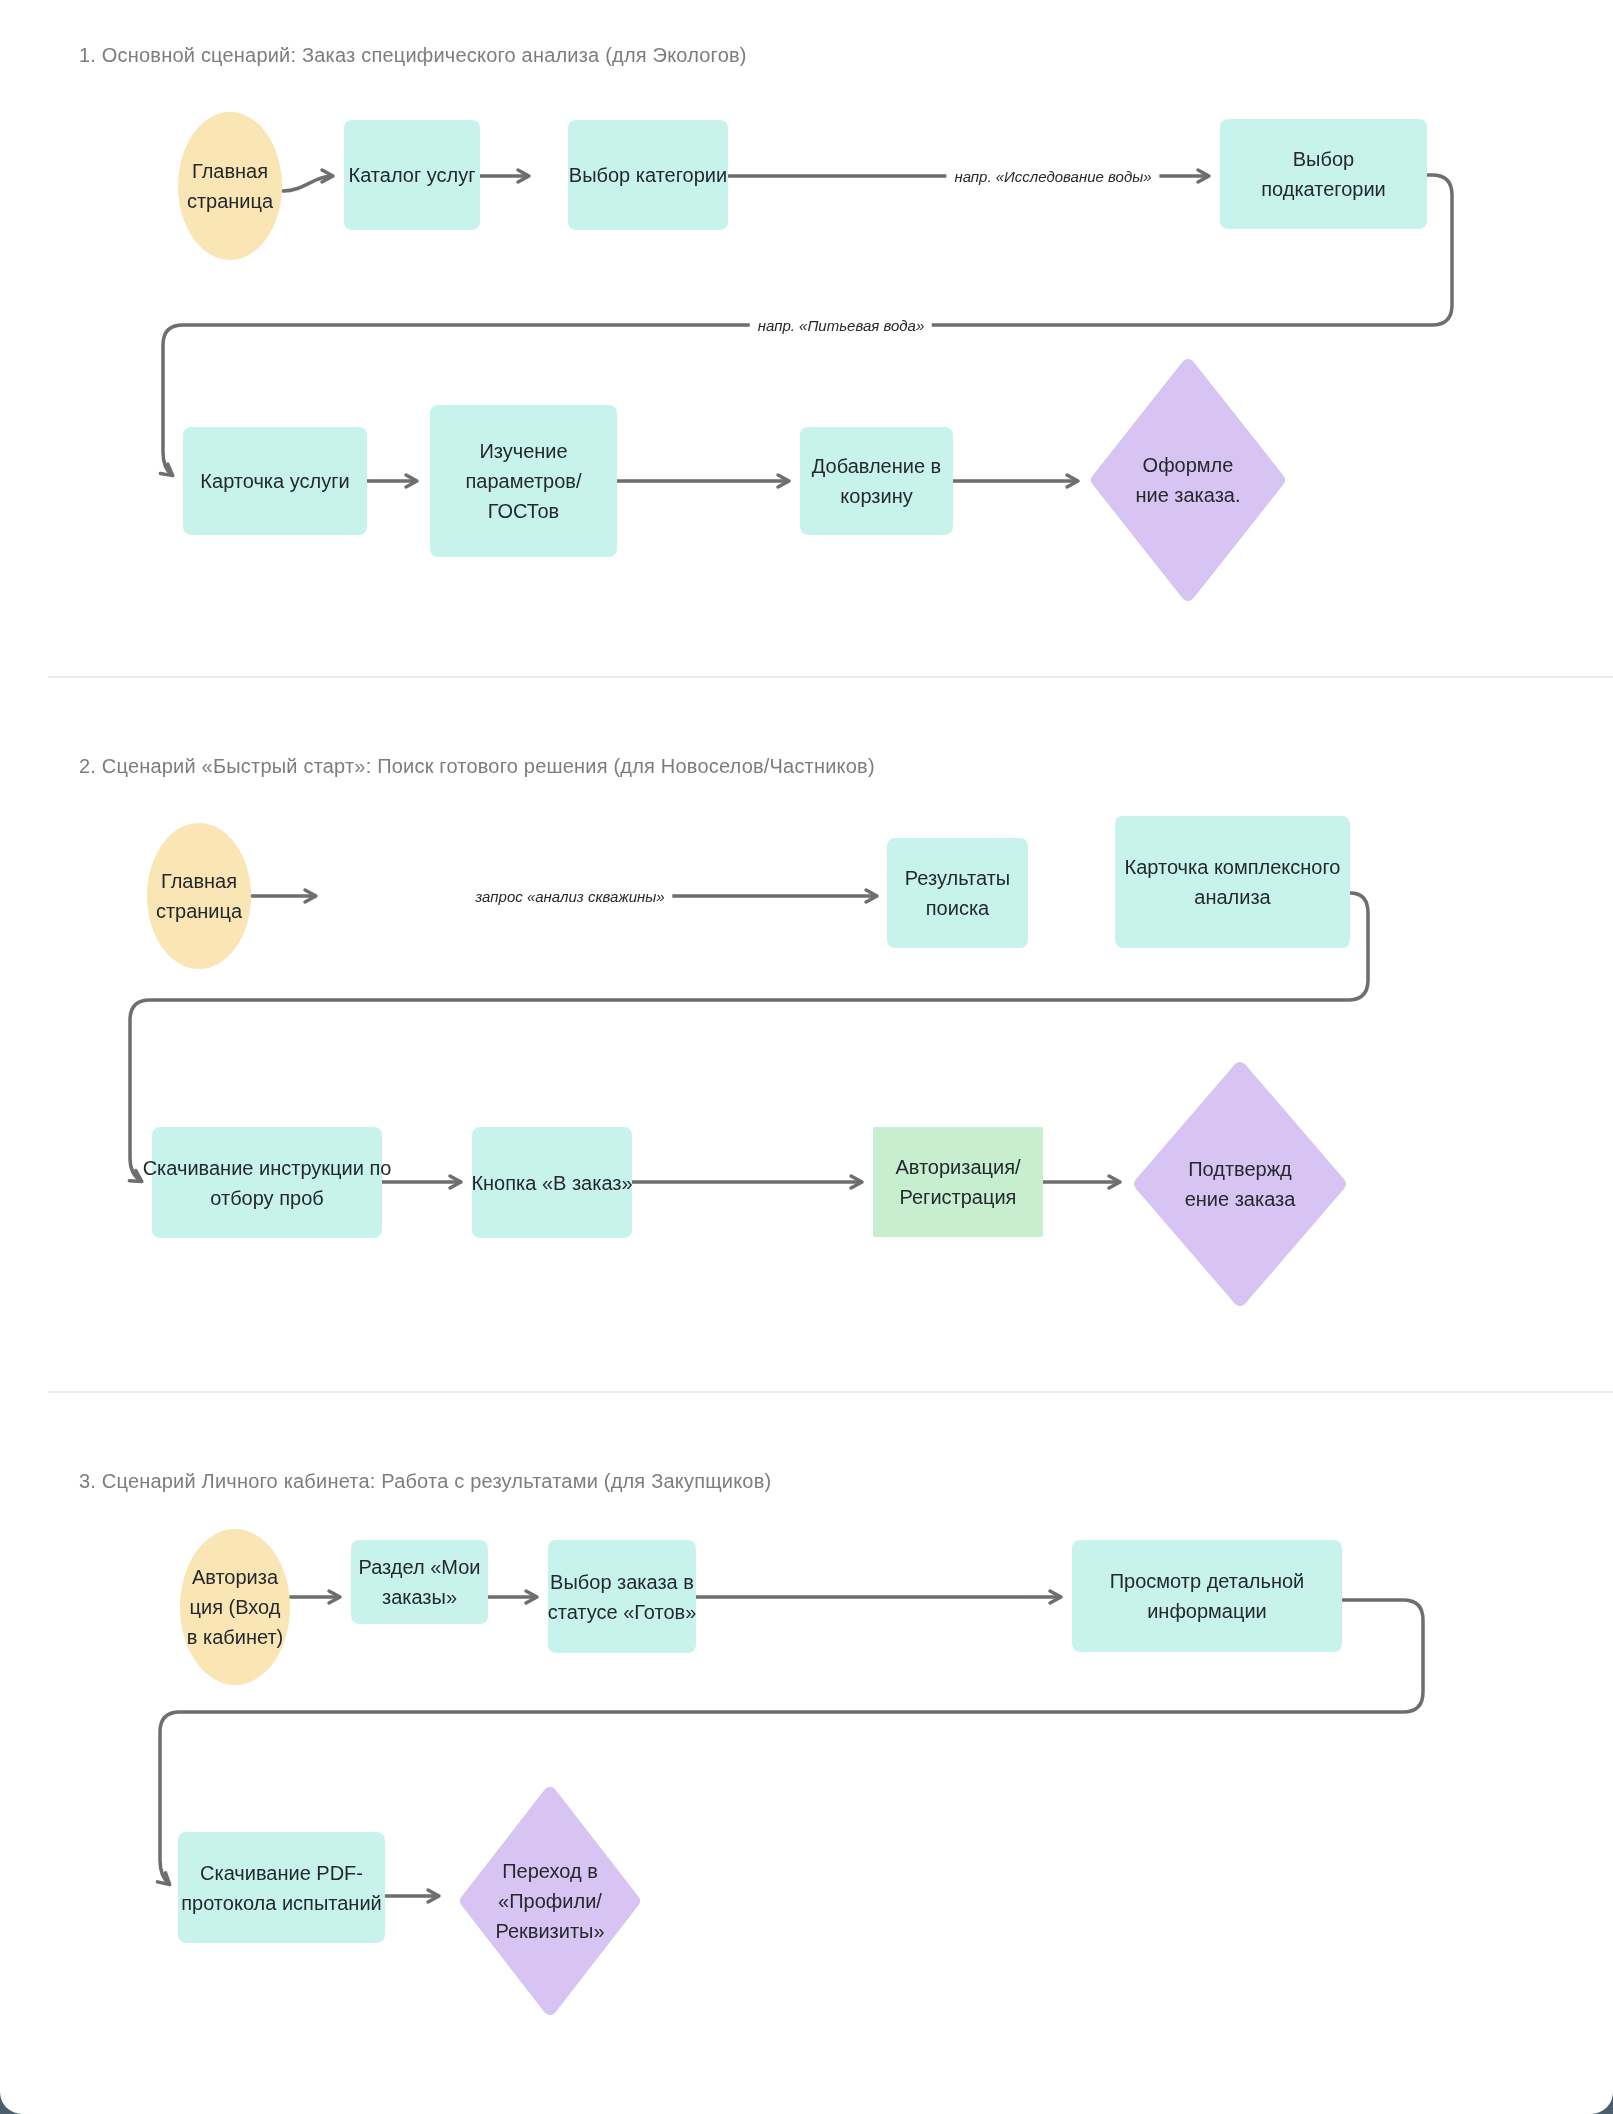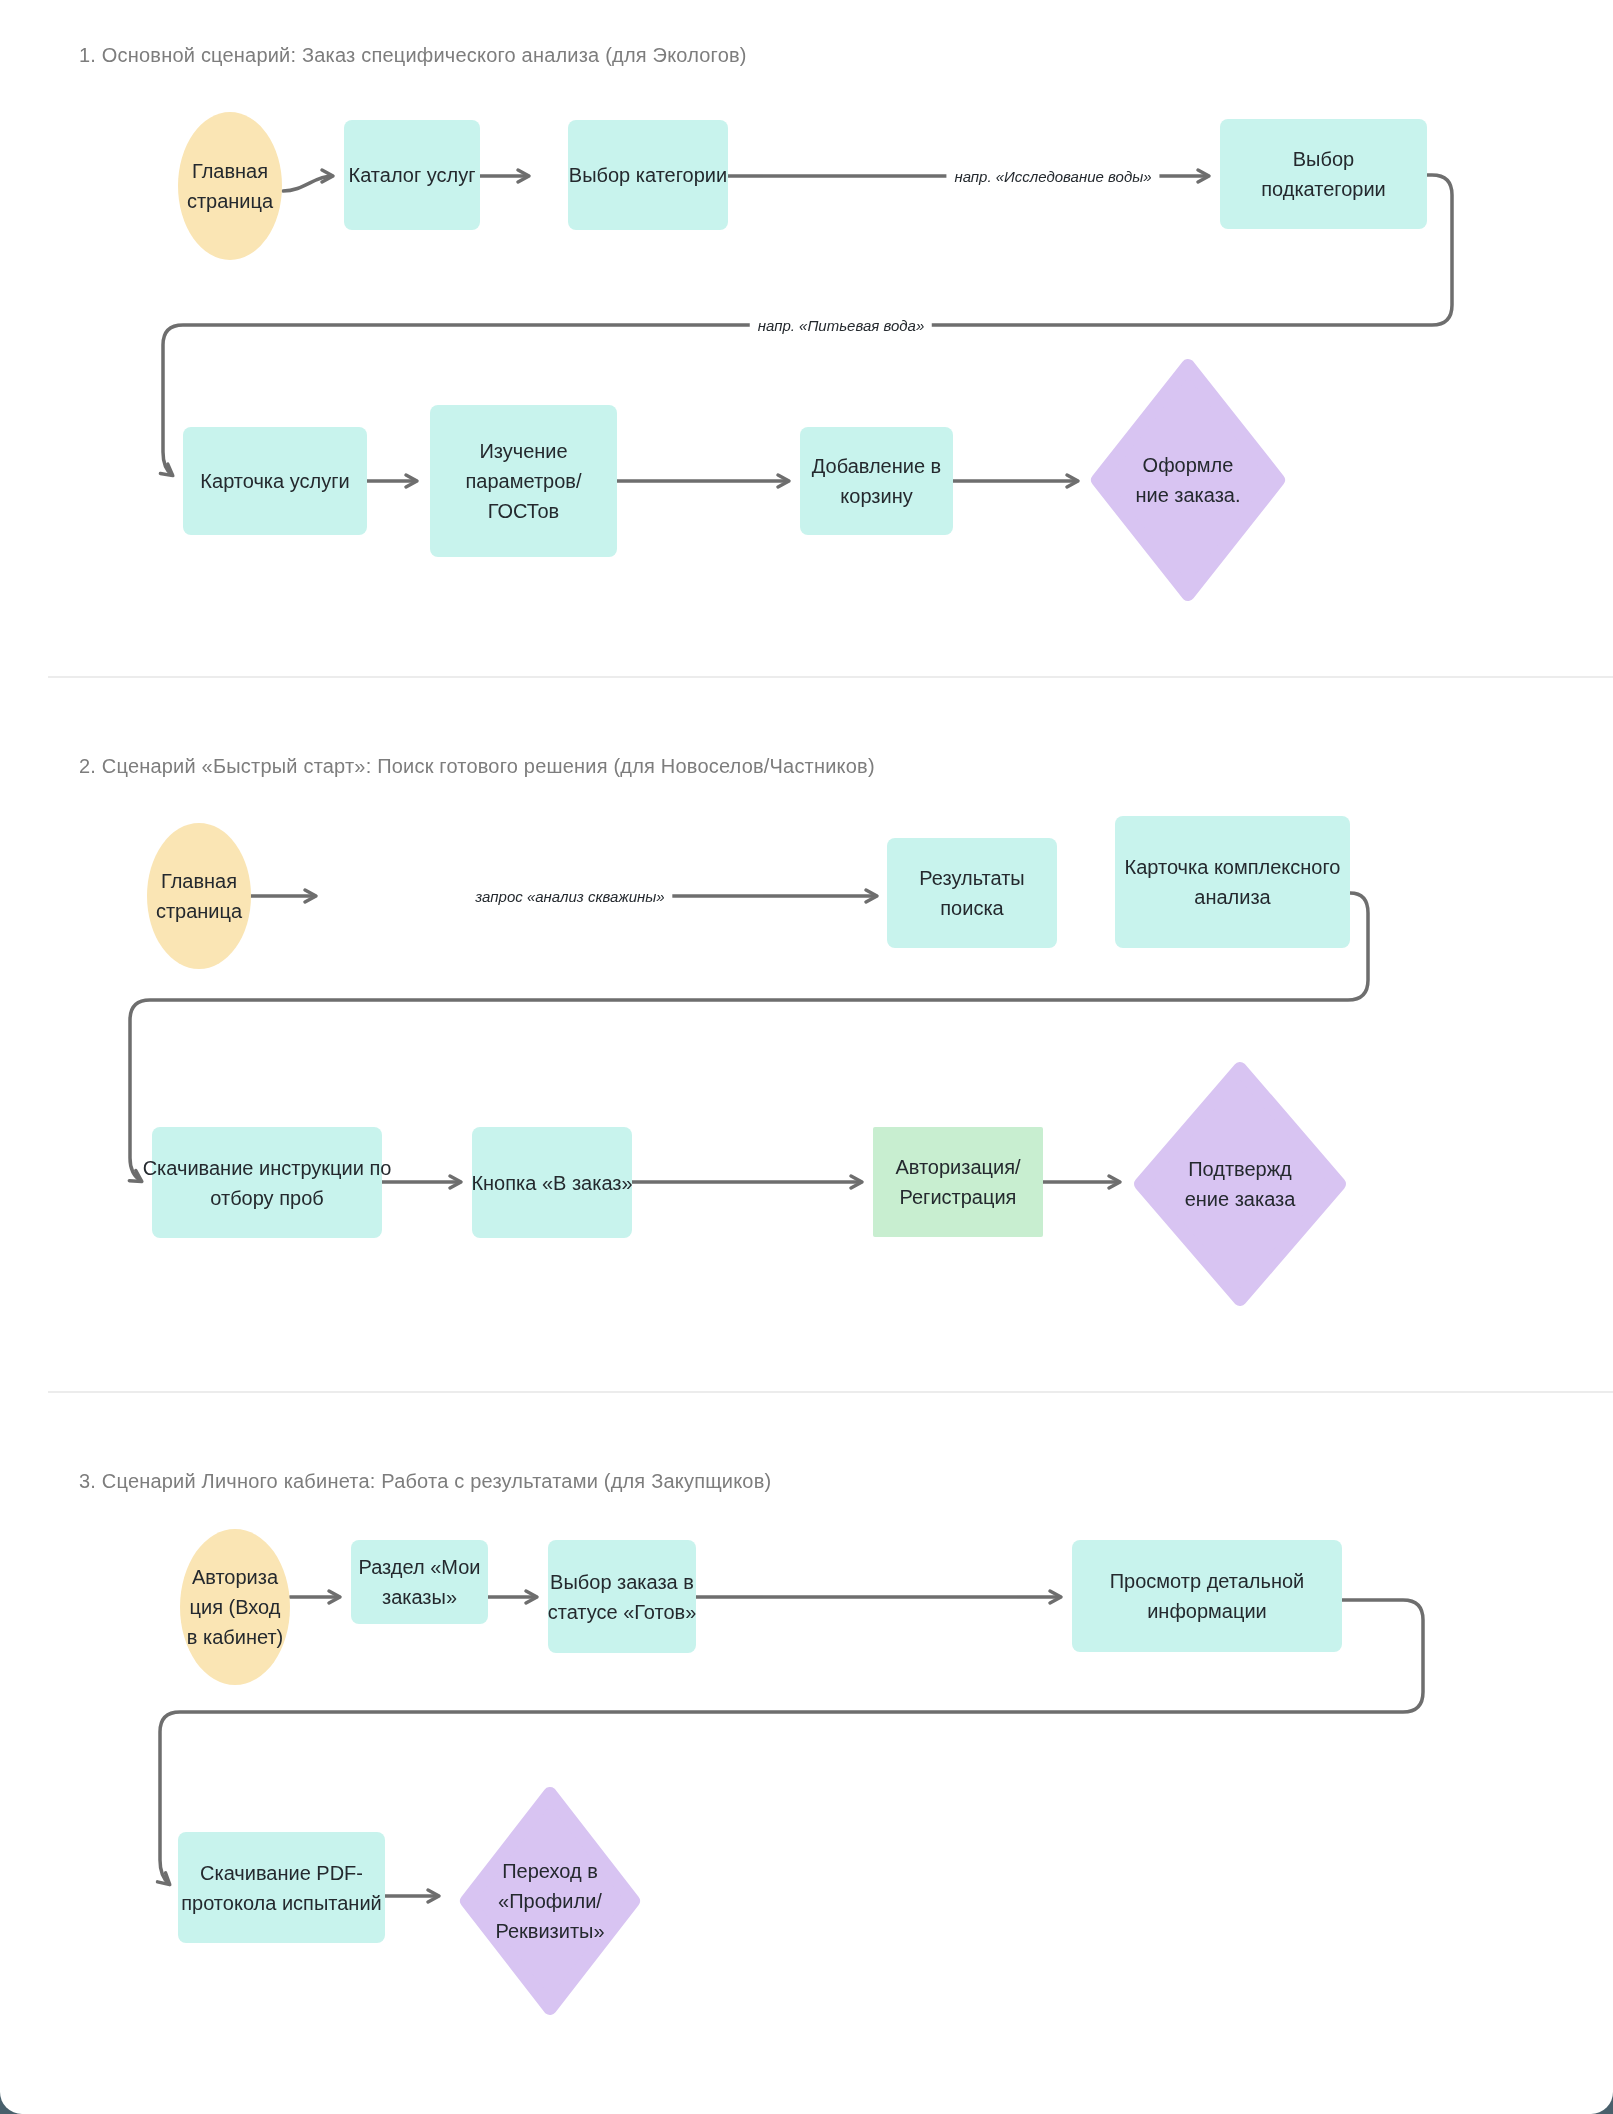--- a/index.html
+++ b/index.html
@@ -148,21 +148,21 @@
   <div class="edge-label" style="left:841px;top:325px">напр. «Питьевая вода»</div>
 
   <div class="divider" style="top:676px"></div>
 
   <div class="sec-title" style="top:755px">2. Сценарий «Быстрый старт»: Поиск готового решения (для Новоселов/Частников)</div>
 
   <div class="node startn" style="left:147px;top:823px;width:104px;height:146px">
     <span class="nlabel">Главная
 страница</span>
   </div>
-  <div class="node proc" style="left:887px;top:838px;width:170px;height:110px">
+  <div class="node proc" style="left:887px;top:838px;width:141px;height:110px">
     <span class="nlabel">Результаты
 поиска</span>
   </div>
   <div class="node proc" style="left:1115px;top:816px;width:235px;height:132px">
     <span class="nlabel">Карточка комплексного
 анализа</span>
   </div>
   <div class="node proc" style="left:152px;top:1127px;width:230px;height:111px">
     <span class="nlabel">Скачивание инструкции по
 отбору проб</span>

